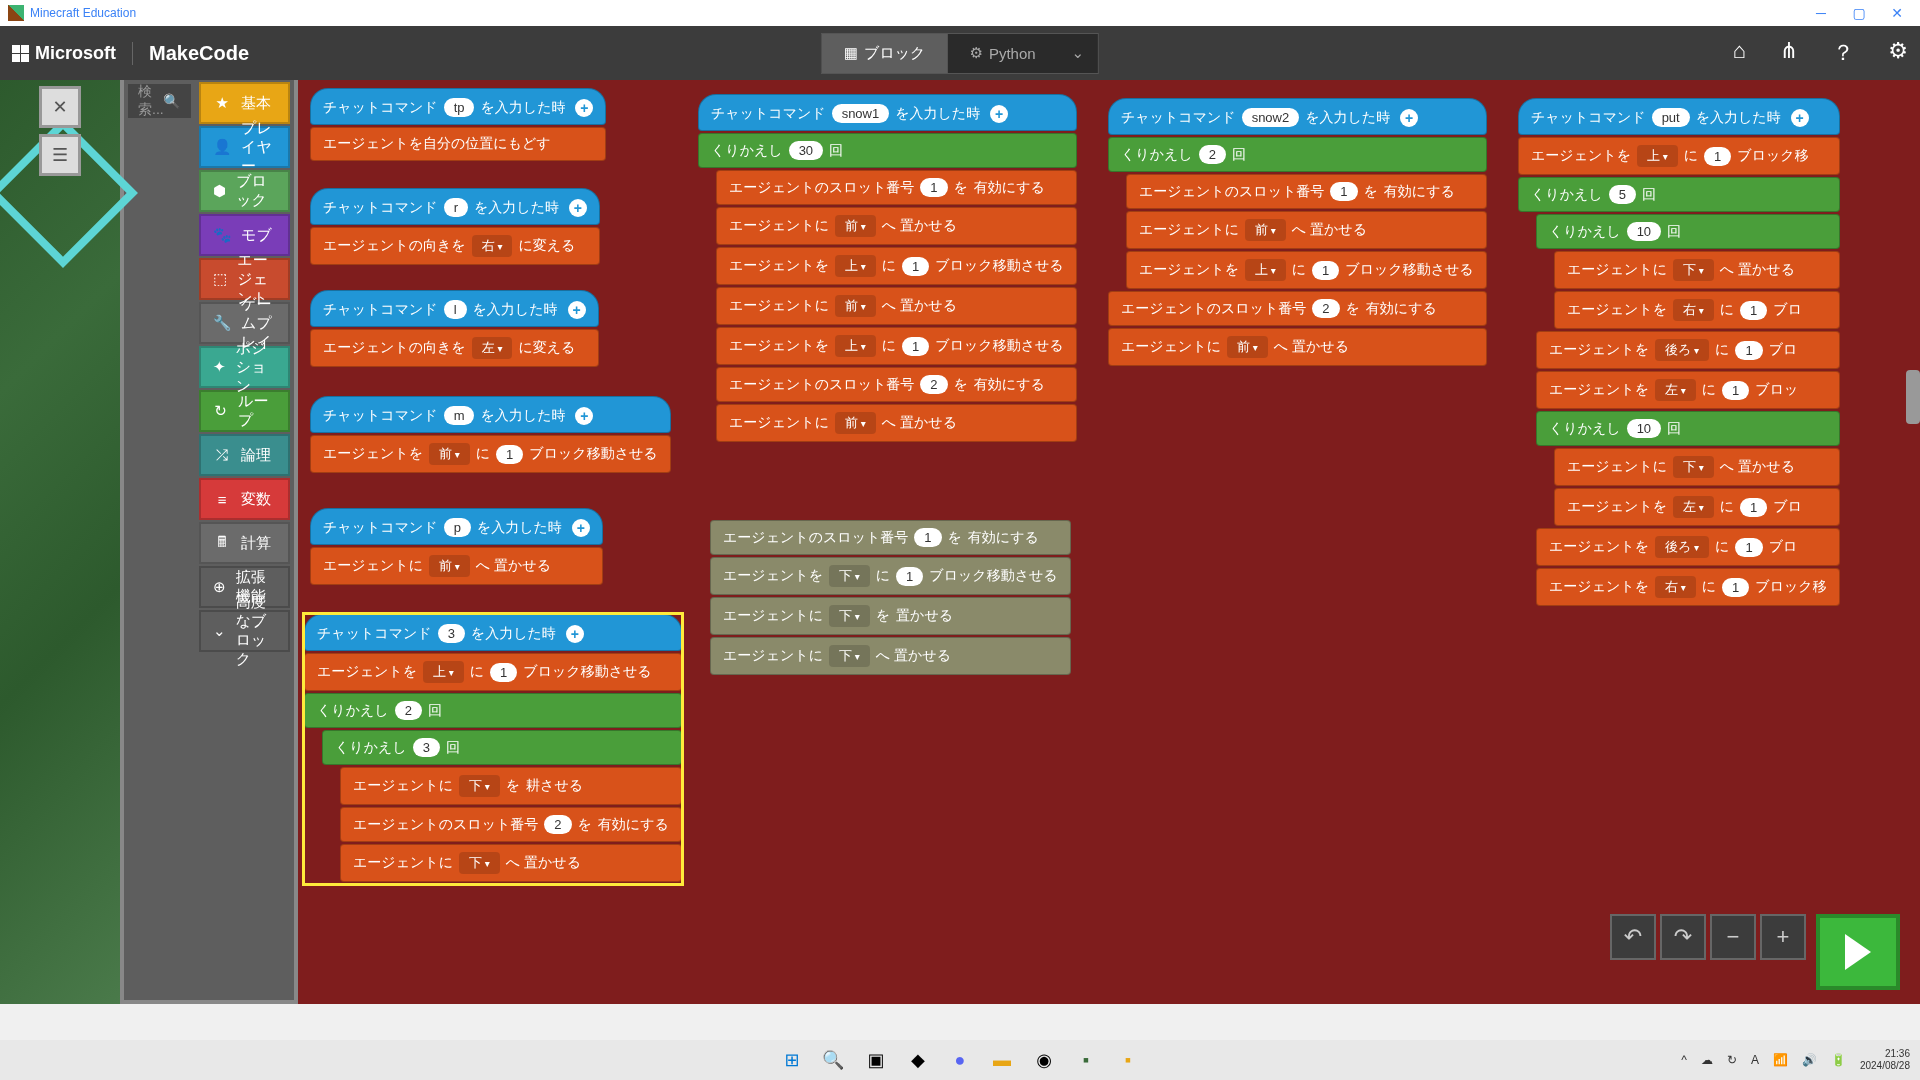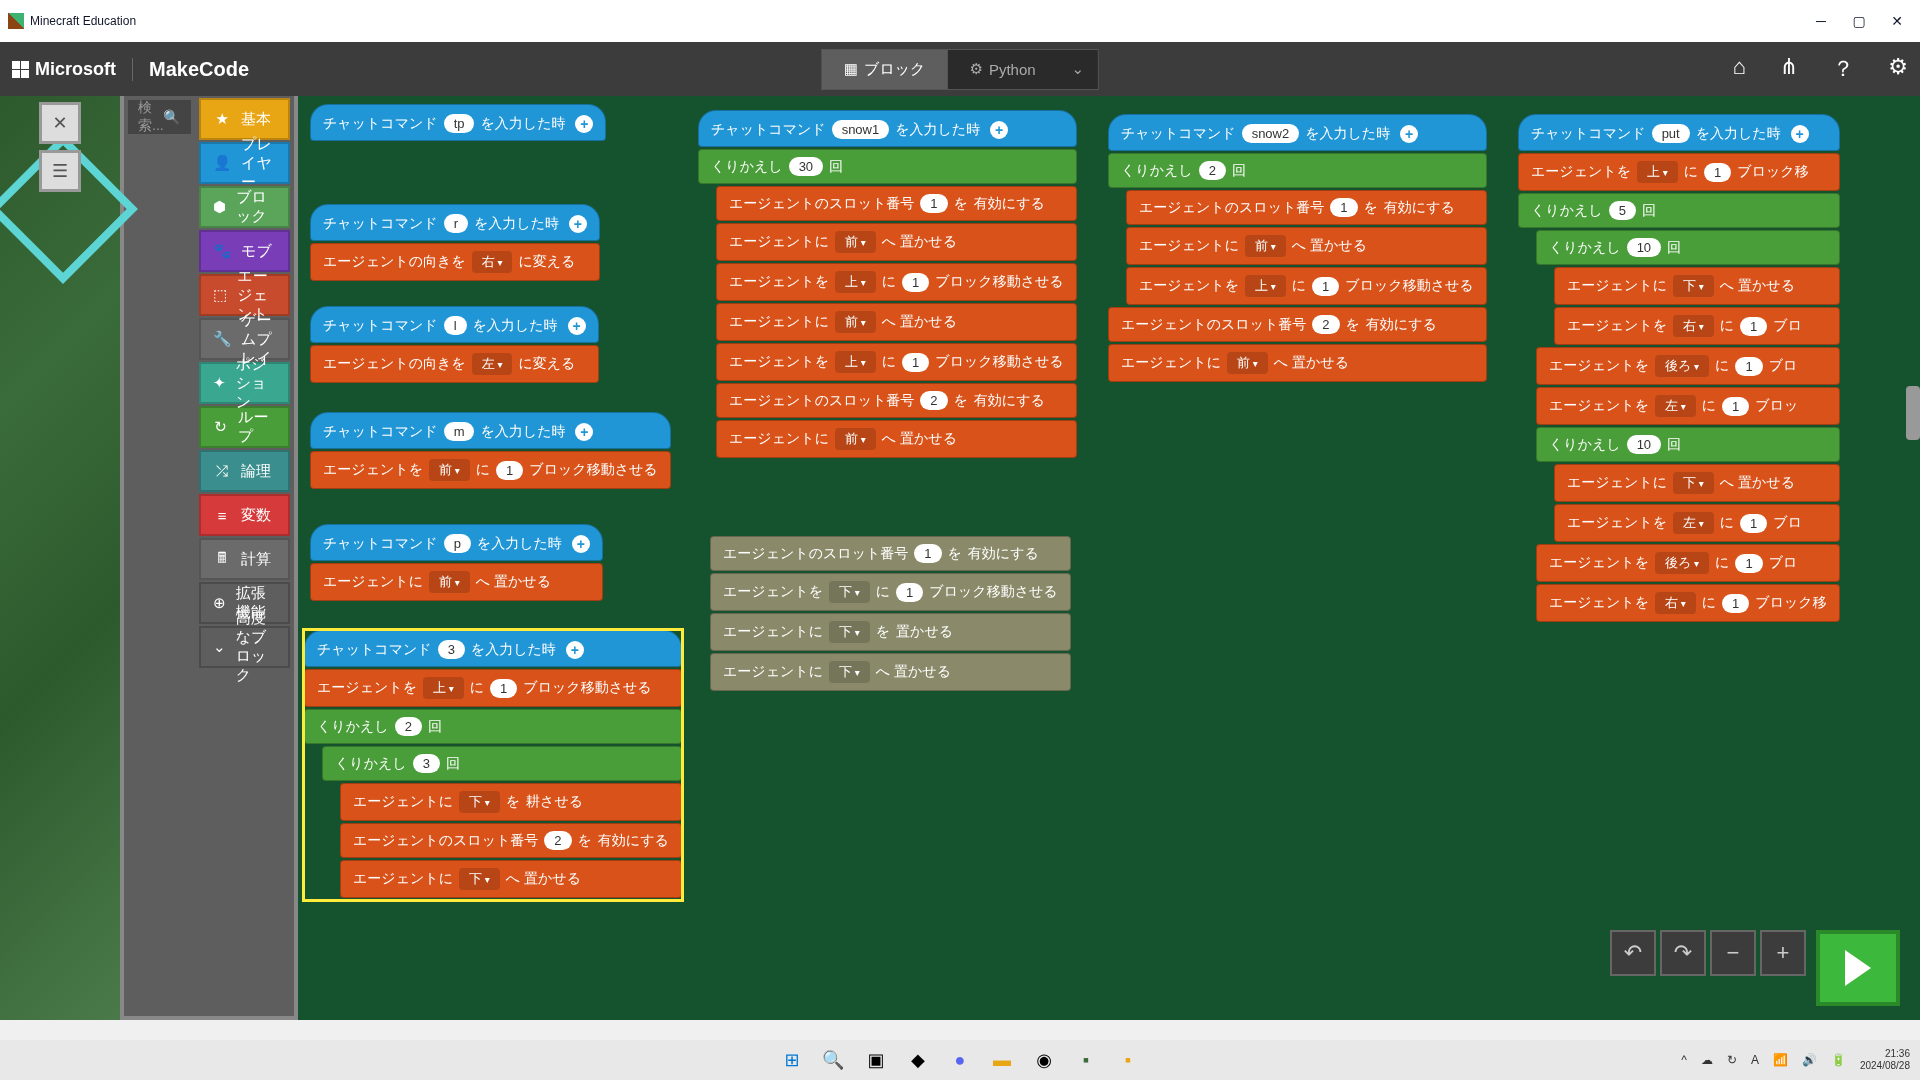--- a/index.html
+++ b/index.html
@@ -1,17 +1,17 @@
 <!DOCTYPE html>
 <html><head>
 <meta charset="utf-8">
 <style>
 *{margin:0;padding:0;box-sizing:border-box;font-family:"Segoe UI",Arial,sans-serif}
 body{width:1920px;height:1080px;background:#f0f0f0;overflow:hidden;position:relative}
-.titlebar{height:42px;background:#fff;display:flex;align-items:center;padding:10px 8px;font-size:12px;color:#0f172a}
+.titlebar{height:26px;background:#fff;display:flex;align-items:center;padding:10px 8px;font-size:12px;color:#3b82f6}
 .titlebar-icon{width:16px;height:16px;background:linear-gradient(45deg,#8b4513 50%,#3cb371 50%);margin-right:6px}
 .win-controls{margin-left:auto;display:flex;gap:24px;padding-right:8px}
 .win-btn{width:14px;height:14px;display:flex;align-items:center;justify-content:center;font-size:14px;cursor:pointer}
 .app{height:978px;display:flex;flex-direction:column}
 .header{height:54px;background:#3c3c3c;display:flex;align-items:center;padding:0 12px;gap:16px}
 .logo-ms{color:#fff;font-size:18px;font-weight:600;display:flex;align-items:center;gap:6px}
 .ms-icon{display:inline-grid;grid-template-columns:8px 8px;grid-template-rows:8px 8px;gap:1px}
 .ms-icon span{background:#fff}
 .logo-mc{color:#fff;font-size:20px;font-weight:700;padding-left:16px;border-left:1px solid #666}
 .center-tabs{position:absolute;left:50%;transform:translateX(-50%);display:flex;background:#2a2a2a;border:1px solid #555}
@@ -23,21 +23,21 @@
 .body{flex:1;display:flex;background:#5e5e5e;overflow:hidden}
 .sim-col{width:120px;background:linear-gradient(135deg,#2d5a2d 0%,#3a6b3a 30%,#2d5a2d 60%,#4a7a4a 100%);position:relative}
 .sim-col::before{content:"";position:absolute;top:60px;left:10px;width:90px;height:90px;border:8px solid #5dd5d5;transform:rotate(45deg)}
 .sim-btns{position:absolute;top:6px;left:50%;transform:translateX(-50%);display:flex;flex-direction:column;gap:6px}
 .sim-btn{width:42px;height:42px;background:#ddd;border:3px solid #999;display:flex;align-items:center;justify-content:center;color:#555;font-size:18px;cursor:pointer}
 .toolbox{width:178px;background:#5e5e5e;border:4px solid #888;border-top:none;display:flex;}
 .search{margin:4px;height:34px;background:#444;display:flex;align-items:center;padding:0 10px;color:#999;font-size:14px}
 .search-icon{margin-left:auto}
 .cat{height:42px;margin:2px 4px;display:flex;align-items:center;padding:0 12px;color:#fff;font-size:15px;gap:10px;cursor:pointer;border:2px solid rgba(0,0,0,0.2)}
 .cat-icon{width:18px;text-align:center}
-.workspace{flex:1;background:#14532d;position:relative;overflow:hidden}
+.workspace{flex:1;background:#7f1d1d;position:relative;overflow:hidden}
 .stack{position:absolute}
 .blk{padding:7px 12px;border-radius:4px;color:#fff;font-size:14px;display:flex;align-items:center;gap:6px;white-space:nowrap;margin-bottom:2px;border:1px solid rgba(0,0,0,0.25)}
 .blk.hat{border-radius:18px 18px 4px 4px;padding-top:9px}
 .blue{background:#2196d6}
 .orange{background:#d8521a}
 .green{background:#4a9e3a}
 .grey{background:#8a8a6a}
 .pill{background:#fff;color:#333;padding:2px 10px;border-radius:12px;font-size:13px}
 .dd{background:rgba(0,0,0,0.15);padding:2px 10px;border-radius:4px;font-size:13px}
 .dd::after{content:" ▾";font-size:10px}
@@ -167,20 +167,23 @@
 
     <div class="workspace">
 
       <div class="stack" style="left:12px;top:8px">
         <div class="blk blue hat">
             <span>チャットコマンド</span>
             <span class="pill">tp</span>
             <span>を入力した時</span>
             <span class="plus">+</span>
           </div>
+        <div class="blk orange">
+            <span>エージェントを自分の位置にもどす</span>
+          </div>
       </div>
 
       <div class="stack" style="left:12px;top:108px">
         <div class="blk blue hat">
             <span>チャットコマンド</span>
             <span class="pill">r</span>
             <span>を入力した時</span>
             <span class="plus">+</span>
           </div>
         <div class="blk orange">

